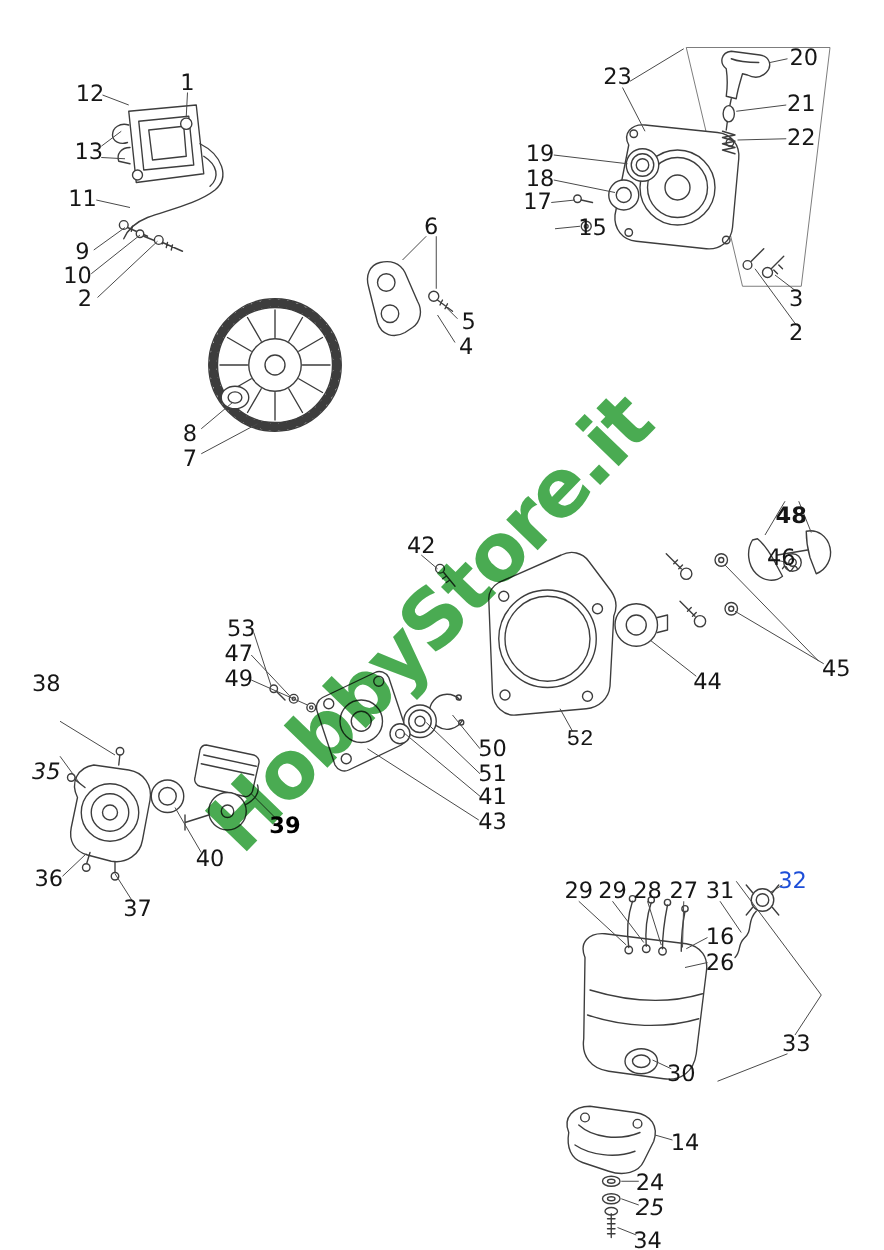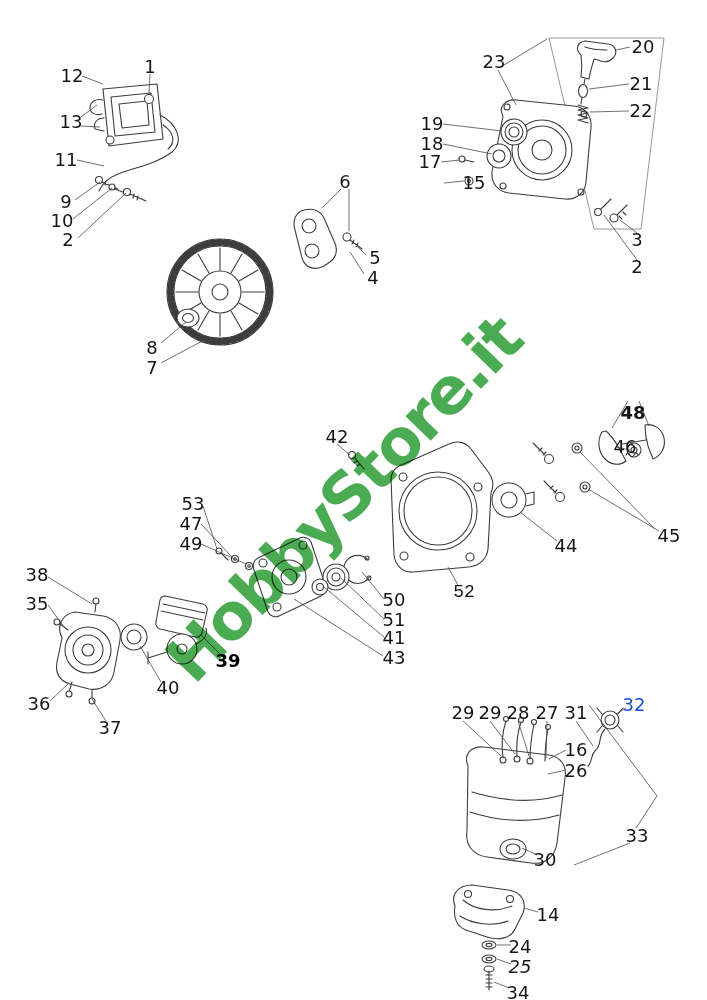--- a/index.html
+++ b/index.html
@@ -291,22 +291,22 @@
       <span class="part-label" style="left: 337px; top: 437px; color: rgb(22, 22, 22);">42</span>
       <span class="part-label" style="left: 193px; top: 504px; color: rgb(22, 22, 22);">53</span>
       <span class="part-label" style="left: 191px; top: 524px; color: rgb(22, 22, 22);">47</span>
       <span class="part-label" style="left: 191px; top: 544px; color: rgb(22, 22, 22);">49</span>
       <span class="part-label" style="left: 394px; top: 600px; color: rgb(22, 22, 22);">50</span>
       <span class="part-label" style="left: 394px; top: 620px; color: rgb(22, 22, 22);">51</span>
       <span class="part-label" style="left: 394px; top: 638px; color: rgb(22, 22, 22);">41</span>
       <span class="part-label" style="left: 394px; top: 658px; color: rgb(22, 22, 22);">43</span>
       <span class="part-label" style="left: 228px; top: 661px; color: #000000; font-weight: bold;">39</span>
       <span class="part-label" style="left: 168px; top: 688px; color: rgb(22, 22, 22);">40</span>
-      <span class="part-label" style="left: 37px; top: 575px; color: rgb(22, 22, 22);">38</span>
-      <span class="part-label" style="left: 37px; top: 604px; color: rgb(22, 22, 22);">35</span>
+      <span class="part-label" style="left: 37px; top: 548px; color: rgb(22, 22, 22);">38</span>
+      <span class="part-label" style="left: 37px; top: 618px; color: rgb(22, 22, 22); font-style: italic;">35</span>
       <span class="part-label" style="left: 39px; top: 704px; color: rgb(22, 22, 22);">36</span>
       <span class="part-label" style="left: 110px; top: 728px; color: rgb(22, 22, 22);">37</span>
       <span class="part-label" style="left: 463px; top: 713px; color: rgb(22, 22, 22);">29</span>
       <span class="part-label" style="left: 490px; top: 713px; color: rgb(22, 22, 22);">29</span>
       <span class="part-label" style="left: 518px; top: 713px; color: rgb(22, 22, 22);">28</span>
       <span class="part-label" style="left: 547px; top: 713px; color: rgb(22, 22, 22);">27</span>
       <span class="part-label" style="left: 576px; top: 713px; color: rgb(22, 22, 22);">31</span>
       <span class="part-label" style="left: 634px; top: 705px; color: #1d4ed8;">32</span>
       <span class="part-label" style="left: 576px; top: 750px; color: rgb(22, 22, 22);">16</span>
       <span class="part-label" style="left: 576px; top: 771px; color: rgb(22, 22, 22);">26</span>

